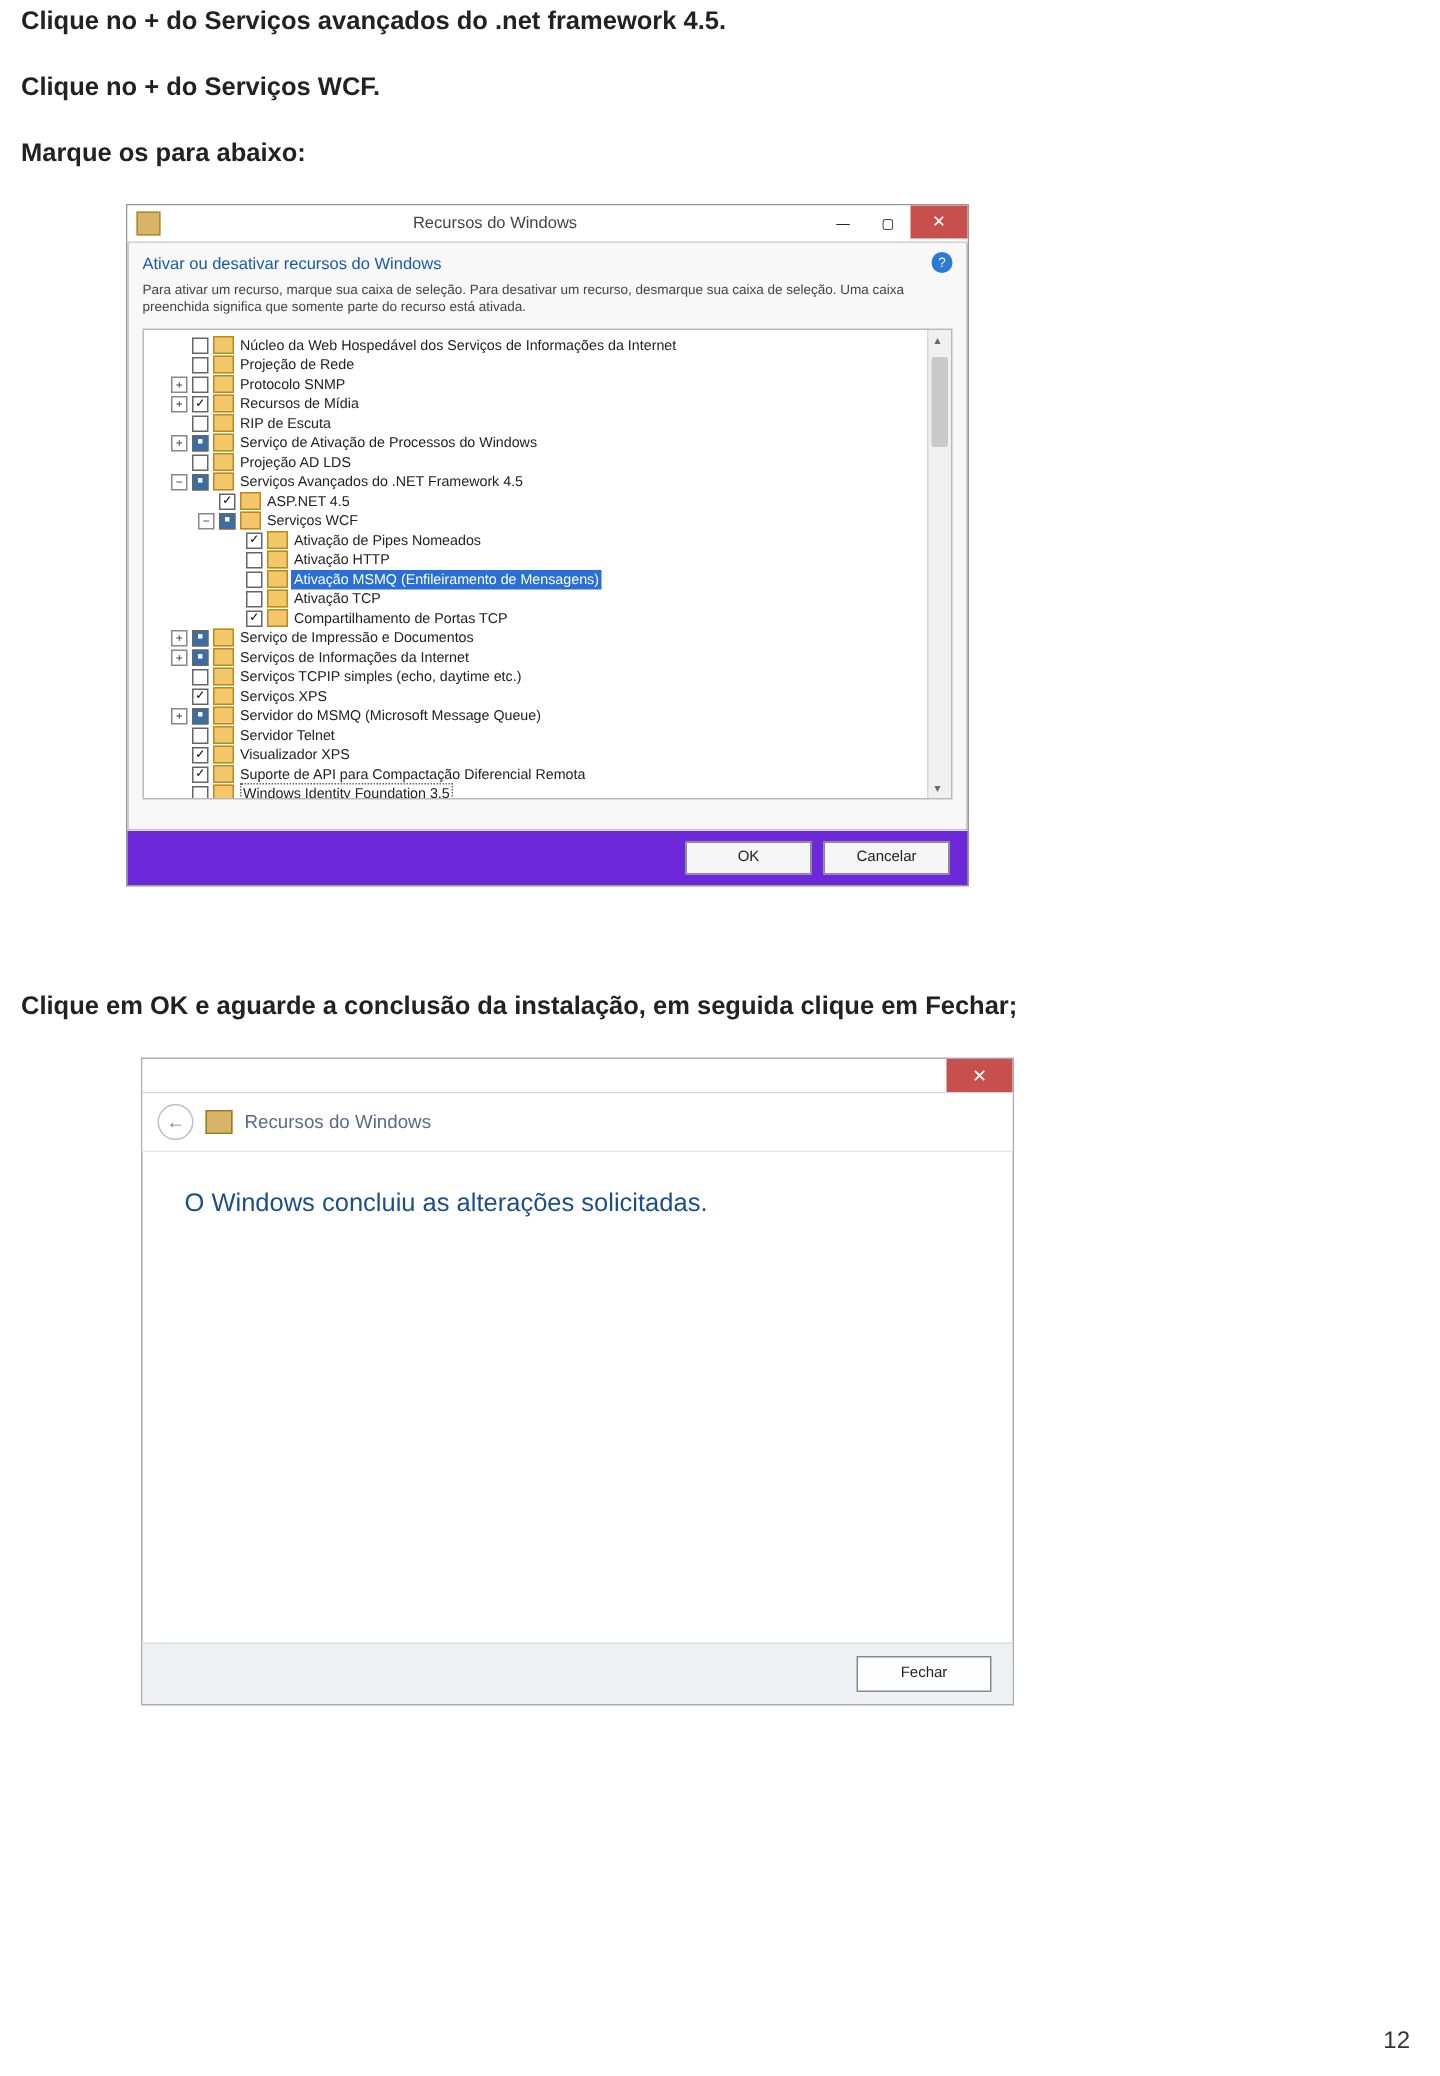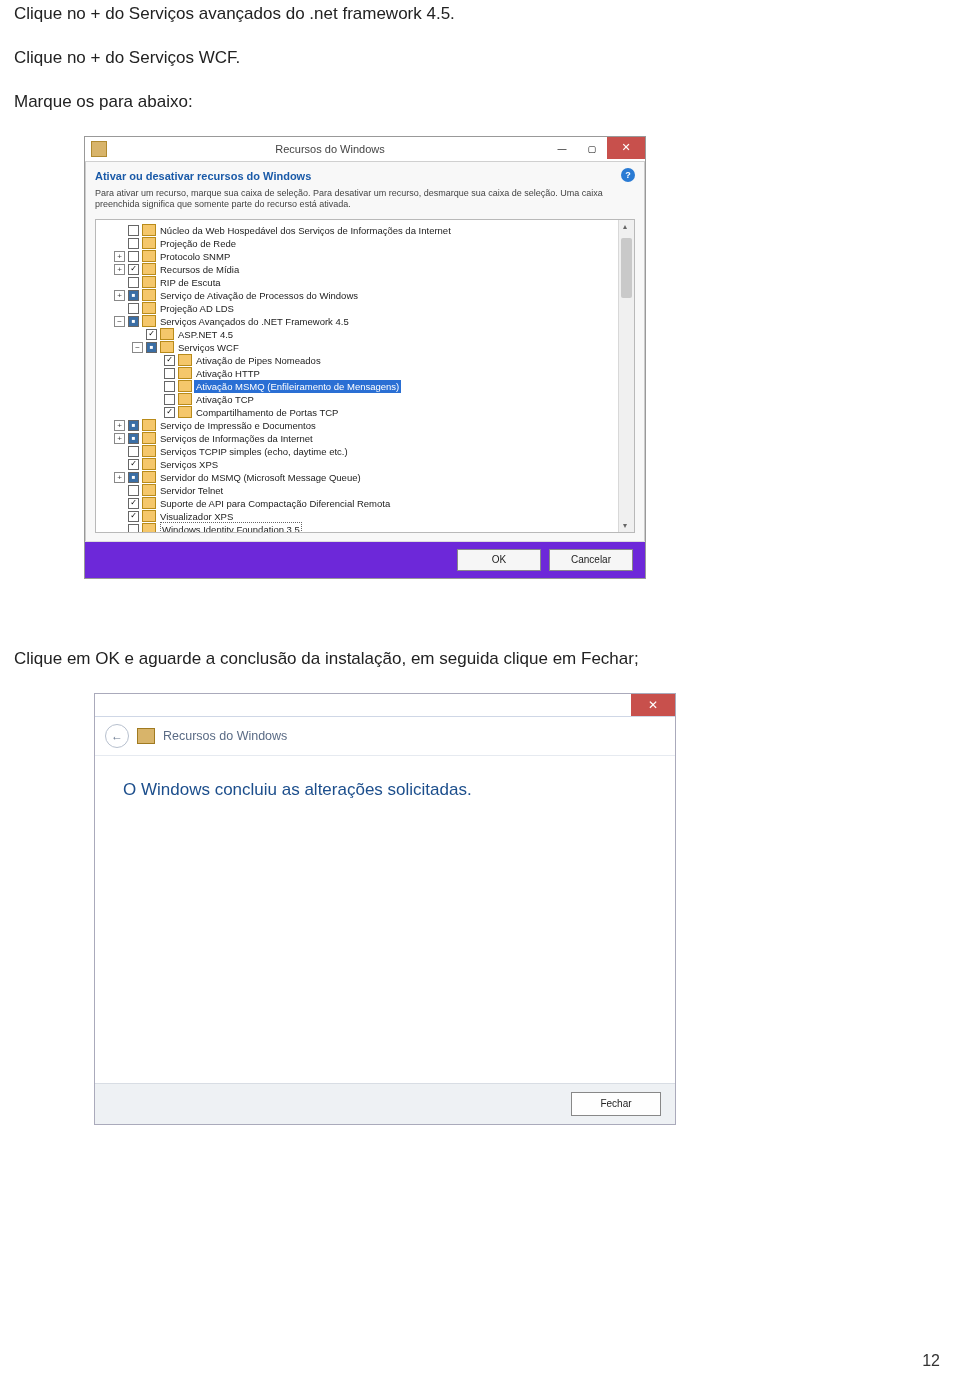--- a/index.html
+++ b/index.html
@@ -1,33 +1,33 @@
 <!DOCTYPE html>
 <html><head>
 <meta charset="utf-8">
 <style>
   html,body { margin:0; padding:0; background:#fff; }
   body { width:960px; height:1384px; font-family: Arial, Helvetica, sans-serif; font-size:17px; color:#222; position:relative; }
   .page-pad { padding: 4px 16px 0 14px; }
-  .doc-line { margin: 0 0 24px 0; }
+  .doc-line { margin: 0 0 24px 0; font-weight: bold; }
 
   
   .dlg1 { width:560px; border:1px solid #999; background:#f8f8f8; box-shadow:0 0 0 1px #ccc inset; position:relative; margin-left:70px; margin-top:6px; }
   .dlg1-titlebar { height:24px; background:#fff; display:flex; align-items:center; font-size:11px; position:relative; border-bottom:1px solid #d0d0d0;}
   .dlg1-titlebar .app-icon { width:14px; height:14px; background:#d8b46a; margin:0 6px; border:1px solid #b08a30;}
   .dlg1-titlebar .title { flex:1; text-align:center; color:#444; font-size:11px;}
   .winbtn { width:30px; height:18px; display:flex; align-items:center; justify-content:center; font-size:10px; color:#000; }
   .winbtn.close { background:#c8504c; color:#fff; width:38px; height:22px; margin-top:-3px;}
   .winbtn.min::after{content:"—"; font-size:9px;}
   .winbtn.max::after{content:"▢"; font-size:9px;}
   .winbtn.close::after{content:"✕"; font-size:11px;}
-  .dlg1-hdr { padding:8px 10px 4px 10px; font-size:11px; color:#1a5aa8; font-weight:700; position:relative;}
+  .dlg1-hdr { padding:8px 10px 4px 10px; font-size:11px; color:#1a5aa8; font-weight:400; position:relative;}
   .dlg1-hdr .help { position:absolute; right:10px; top:6px; width:14px;height:14px; border-radius:50%; background:#2a7bd4; color:#fff; font-size:9px; display:flex; align-items:center; justify-content:center;}
   .dlg1-desc { padding:2px 10px 8px 10px; font-size:9px; color:#444; line-height:1.25;}
-  .tree-wrap { margin:0 10px 8px 10px; border:1px solid #b9b9b9; background:#fff; height:312px; position:relative; overflow:hidden;}
+  .tree-wrap { margin:0 10px 20px 10px; border:1px solid #b9b9b9; background:#fff; height:312px; position:relative; overflow:hidden;}
   .tree-scrollbar { position:absolute; right:0; top:0; bottom:0; width:15px; background:#f0f0f0; border-left:1px solid #d8d8d8;}
   .tree-scrollbar .thumb { position:absolute; left:2px; right:2px; top:18px; height:60px; background:#c9c9c9; border-radius:2px;}
   .tree-scrollbar::before{content:"▴"; position:absolute; top:2px; left:4px; font-size:8px; color:#666;}
   .tree-scrollbar::after{content:"▾"; position:absolute; bottom:2px; left:4px; font-size:8px; color:#666;}
   .tree { list-style:none; margin:0; padding:4px 0 0 4px; font-size:9.5px; color:#222;}
   .tree li { display:flex; align-items:center; height:13px; line-height:13px; white-space:nowrap; }
   .expander { width:11px; height:11px; border:1px solid #888; font-size:8px; display:flex; align-items:center; justify-content:center; margin-right:3px; color:#444; box-sizing:border-box;}
   .expander.blank{ border:none; }
   .chk { width:11px; height:11px; border:1px solid #666; margin-right:3px; display:flex; align-items:center;justify-content:center; font-size:8px; color:#000; box-sizing:border-box;}
   .chk.checked::after{content:"✓"; font-size:8px; line-height:8px;}
@@ -223,28 +223,28 @@
             <span class="expander blank"></span>
             <span class="chk"></span>
             <span class="folder"></span>
             <span>Servidor Telnet</span>
           </li>
           <li>
             <span class="indent" style="width: 14px;"></span>
             <span class="expander blank"></span>
             <span class="chk checked"></span>
             <span class="folder"></span>
+            <span>Visualizador XPS</span>
+          </li>
+          <li>
+            <span class="indent" style="width: 14px;"></span>
+            <span class="expander blank"></span>
+            <span class="chk checked"></span>
+            <span class="folder"></span>
             <span>Suporte de API para Compactação Diferencial Remota</span>
-          </li>
-          <li>
-            <span class="indent" style="width: 14px;"></span>
-            <span class="expander blank"></span>
-            <span class="chk checked"></span>
-            <span class="folder"></span>
-            <span>Visualizador XPS</span>
           </li>
           <li>
             <span class="indent" style="width: 14px;"></span>
             <span class="expander blank"></span>
             <span class="chk"></span>
             <span class="folder"></span>
             <span class="dotted">Windows Identity Foundation 3.5</span>
           </li>
         </ul>
       <div class="tree-scrollbar">

